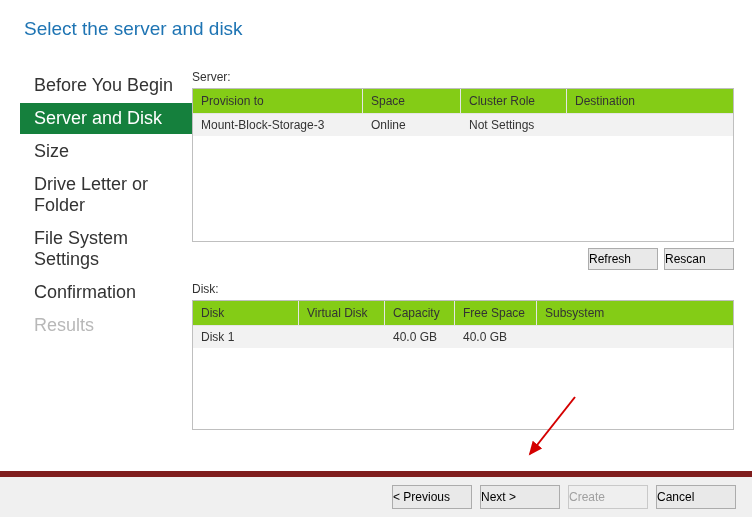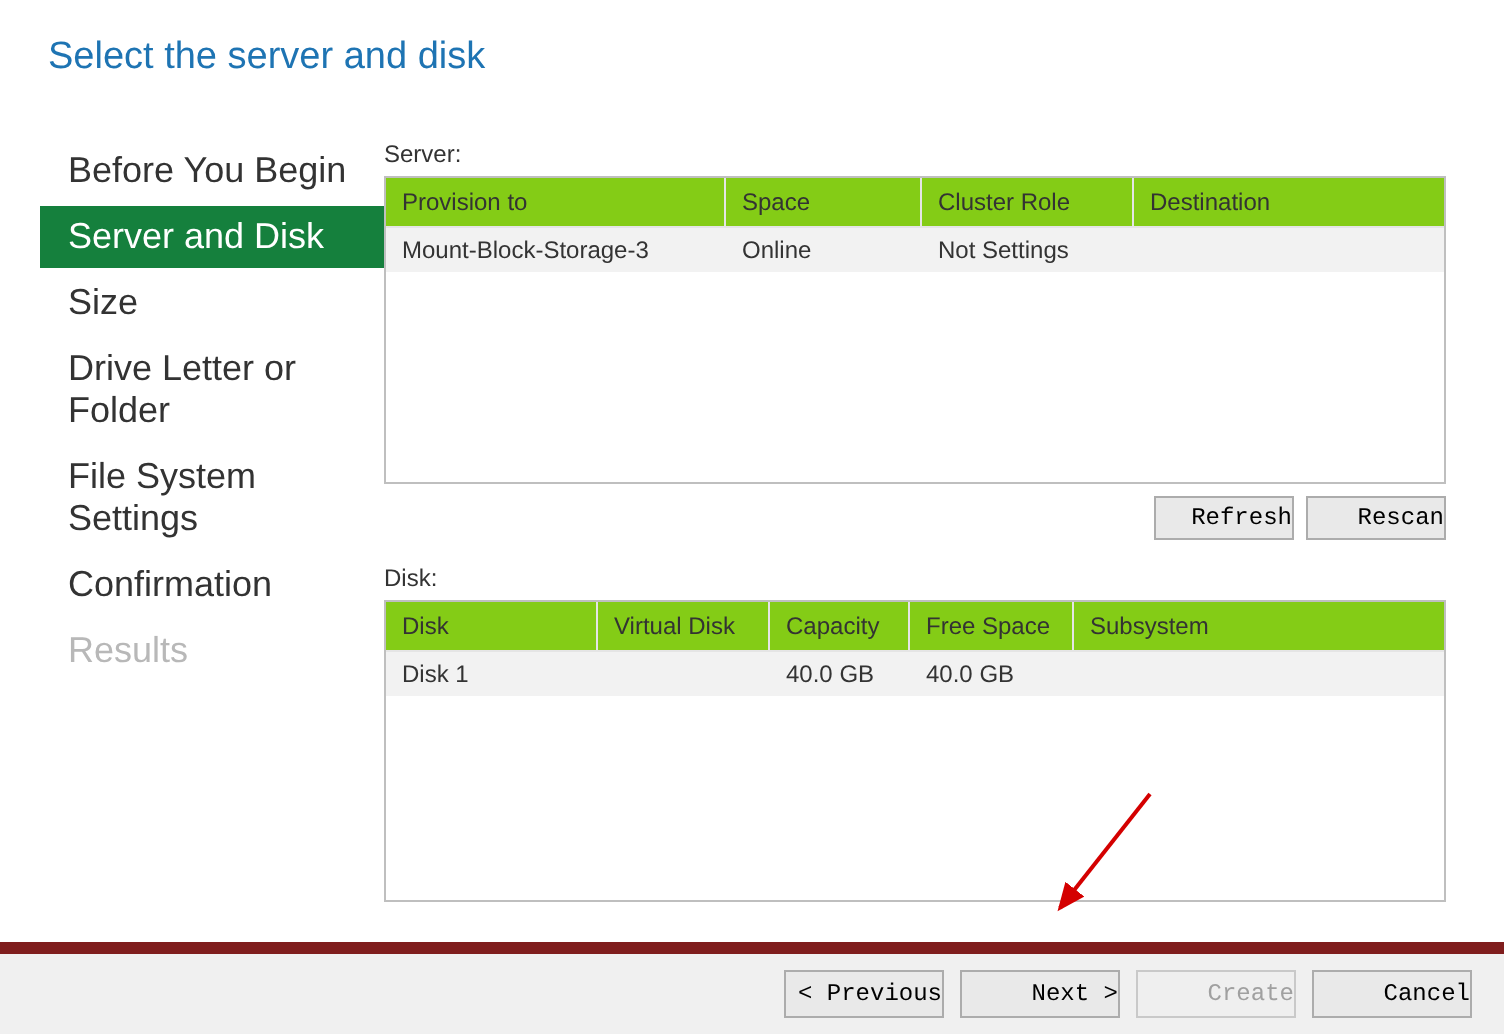--- a/index.html
+++ b/index.html
@@ -3,34 +3,34 @@
 <meta charset="utf-8">
 <style>
 * { box-sizing: border-box; margin: 0; padding: 0; }
 body { font-family: "Segoe UI", Arial, sans-serif; font-size: 12px; background: #fff; width: 752px; height: 517px; overflow: hidden; position: relative; }
 .title { color: #1e74b3; font-size: 19px; font-weight: 400; padding: 18px 0 0 24px; }
 .container { display: flex; margin-top: 30px; }
 .sidebar { width: 192px; padding-left: 20px; }
 .sidebar-item { padding: 5px 10px 5px 14px; font-size: 18px; color: #333; cursor: pointer; margin-bottom: 2px; }
 .sidebar-item.active { background: #15803d; color: #fff; }
 .sidebar-item.disabled { color: #b8b8b8; cursor: default; }
-.main { flex: 1; padding-right: 29px; }
+.main { flex: 1; padding-right: 18px; }
 .section-label { font-size: 12px; margin-bottom: 4px; color: #333; }
 .grid { border: 1px solid #bfbfbf; background: #fff; }
 .grid-server { height: 154px; }
-.grid-disk { height: 151px; margin-bottom: 6px; }
+.grid-disk { height: 130px; margin-bottom: 6px; }
 .grid-header { display: flex; background: #84cc16; border-bottom: 1px solid #e5e5e5; }
 .grid-header > div { padding: 5px 8px; font-size: 12px; color: #333; border-right: 1px solid #e5e5e5; }
 .grid-header > div:last-child { border-right: none; }
 .grid-row { display: flex; background: #f2f2f2; }
 .grid-row > div { padding: 4px 8px; font-size: 12px; color: #333; }
 .s-c1 { width: 170px; } .s-c2 { width: 98px; } .s-c3 { width: 106px; } .s-c4 { flex: 1; }
 .d-c1 { width: 106px; } .d-c2 { width: 86px; } .d-c3 { width: 70px; } .d-c4 { width: 82px; } .d-c5 { flex: 1; }
 .btn-row { display: flex; justify-content: flex-end; gap: 6px; margin: 6px 0 12px 0; }
-.btn { background: #e9e9e9; border: 1px solid #acacac; padding: 3px 0; font-size: 12px; font-family: Liberation Mono, monospace; cursor: pointer; text-align: right; min-width: 70px; }
+.btn { background: #e9e9e9; border: 1px solid #acacac; padding: 3px 0; font-size: 12px; font-family: Liberation Sans, sans-serif; cursor: pointer; text-align: left; min-width: 70px; }
 .btn:disabled { color: #a0a0a0; cursor: default; border-color: #c9c9c9; background: #efefef; }
 .footer { position: absolute; bottom: 0; left: 0; right: 0; height: 46px; background: #f0f0f0; border-top: 6px solid #7f1d1d; display: flex; justify-content: flex-end; align-items: center; padding-right: 16px; gap: 8px; }
 .footer .btn { min-width: 80px; padding: 4px 0; }
 .arrow { position: absolute; pointer-events: none; }
 .arrow svg { overflow: visible; }
 </style>
 </head>
 <body>
 
 <div class="title">Select the server and disk</div>

